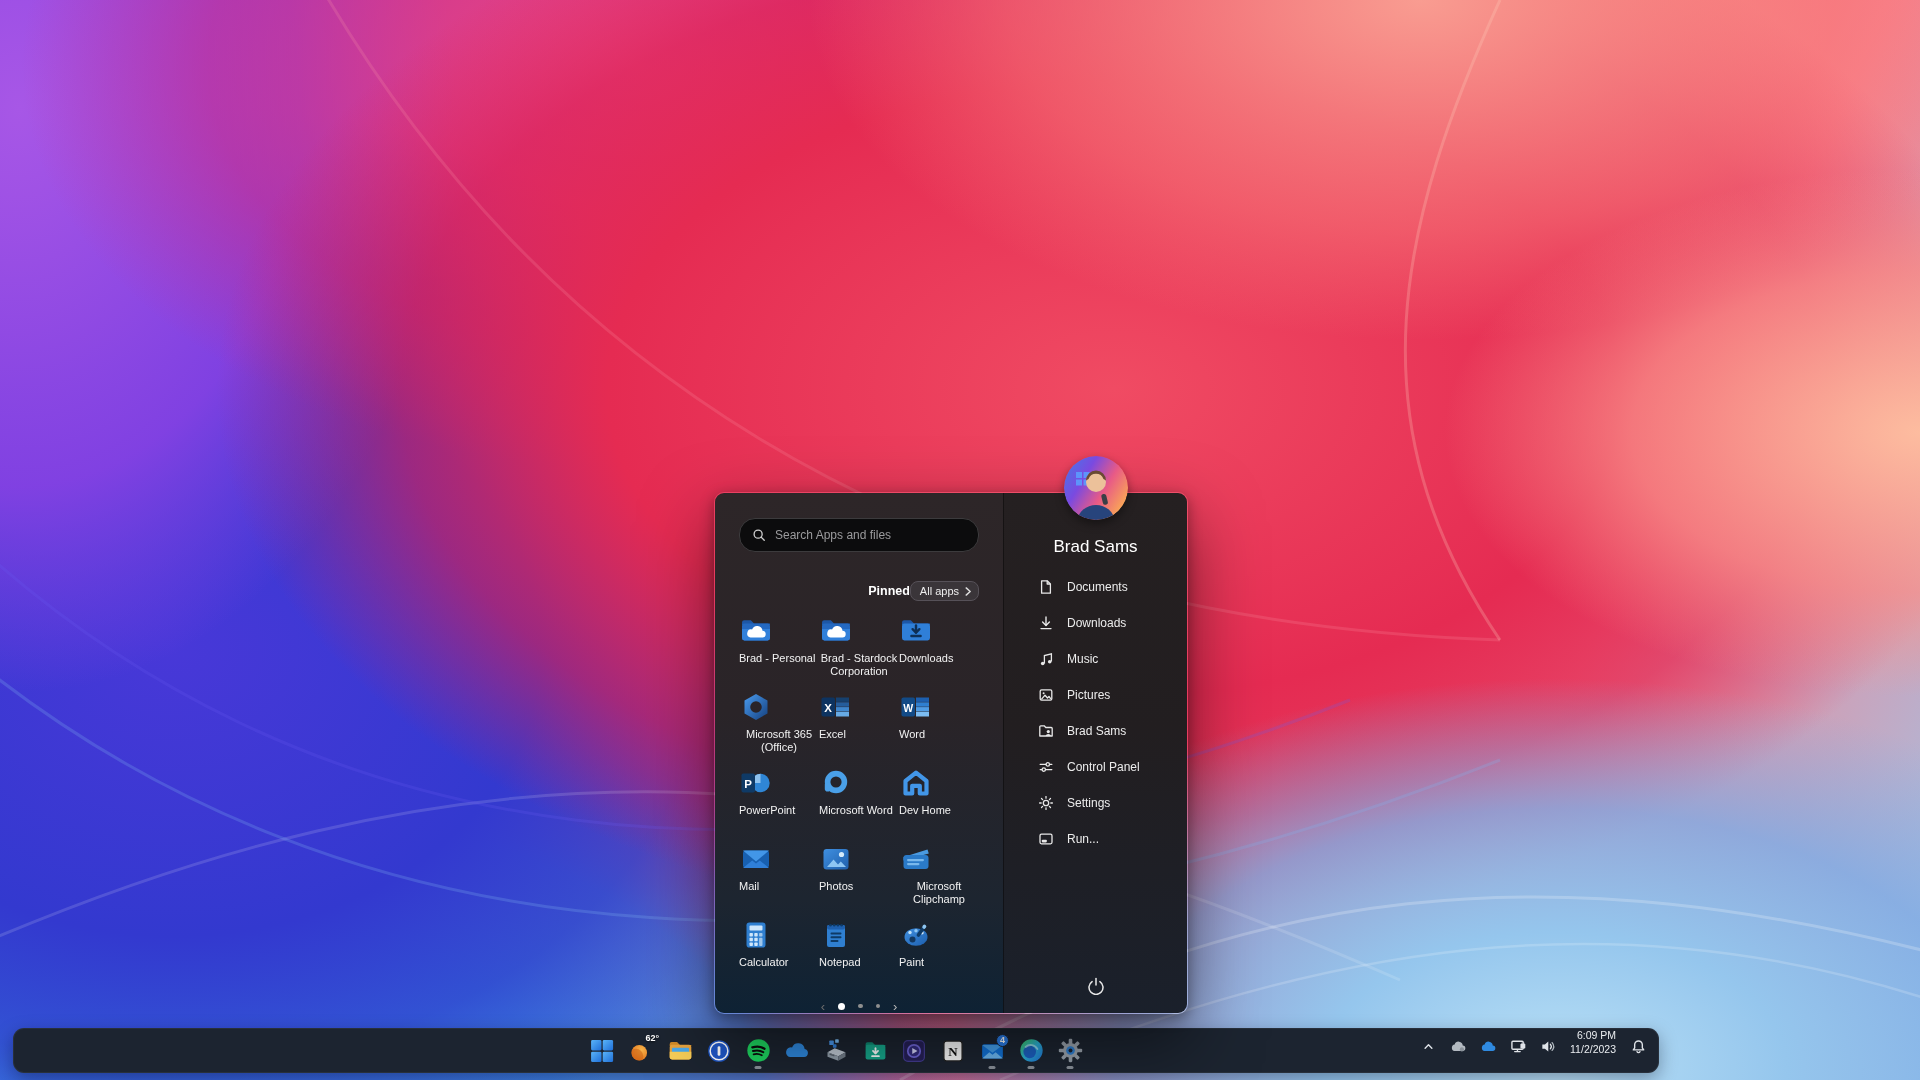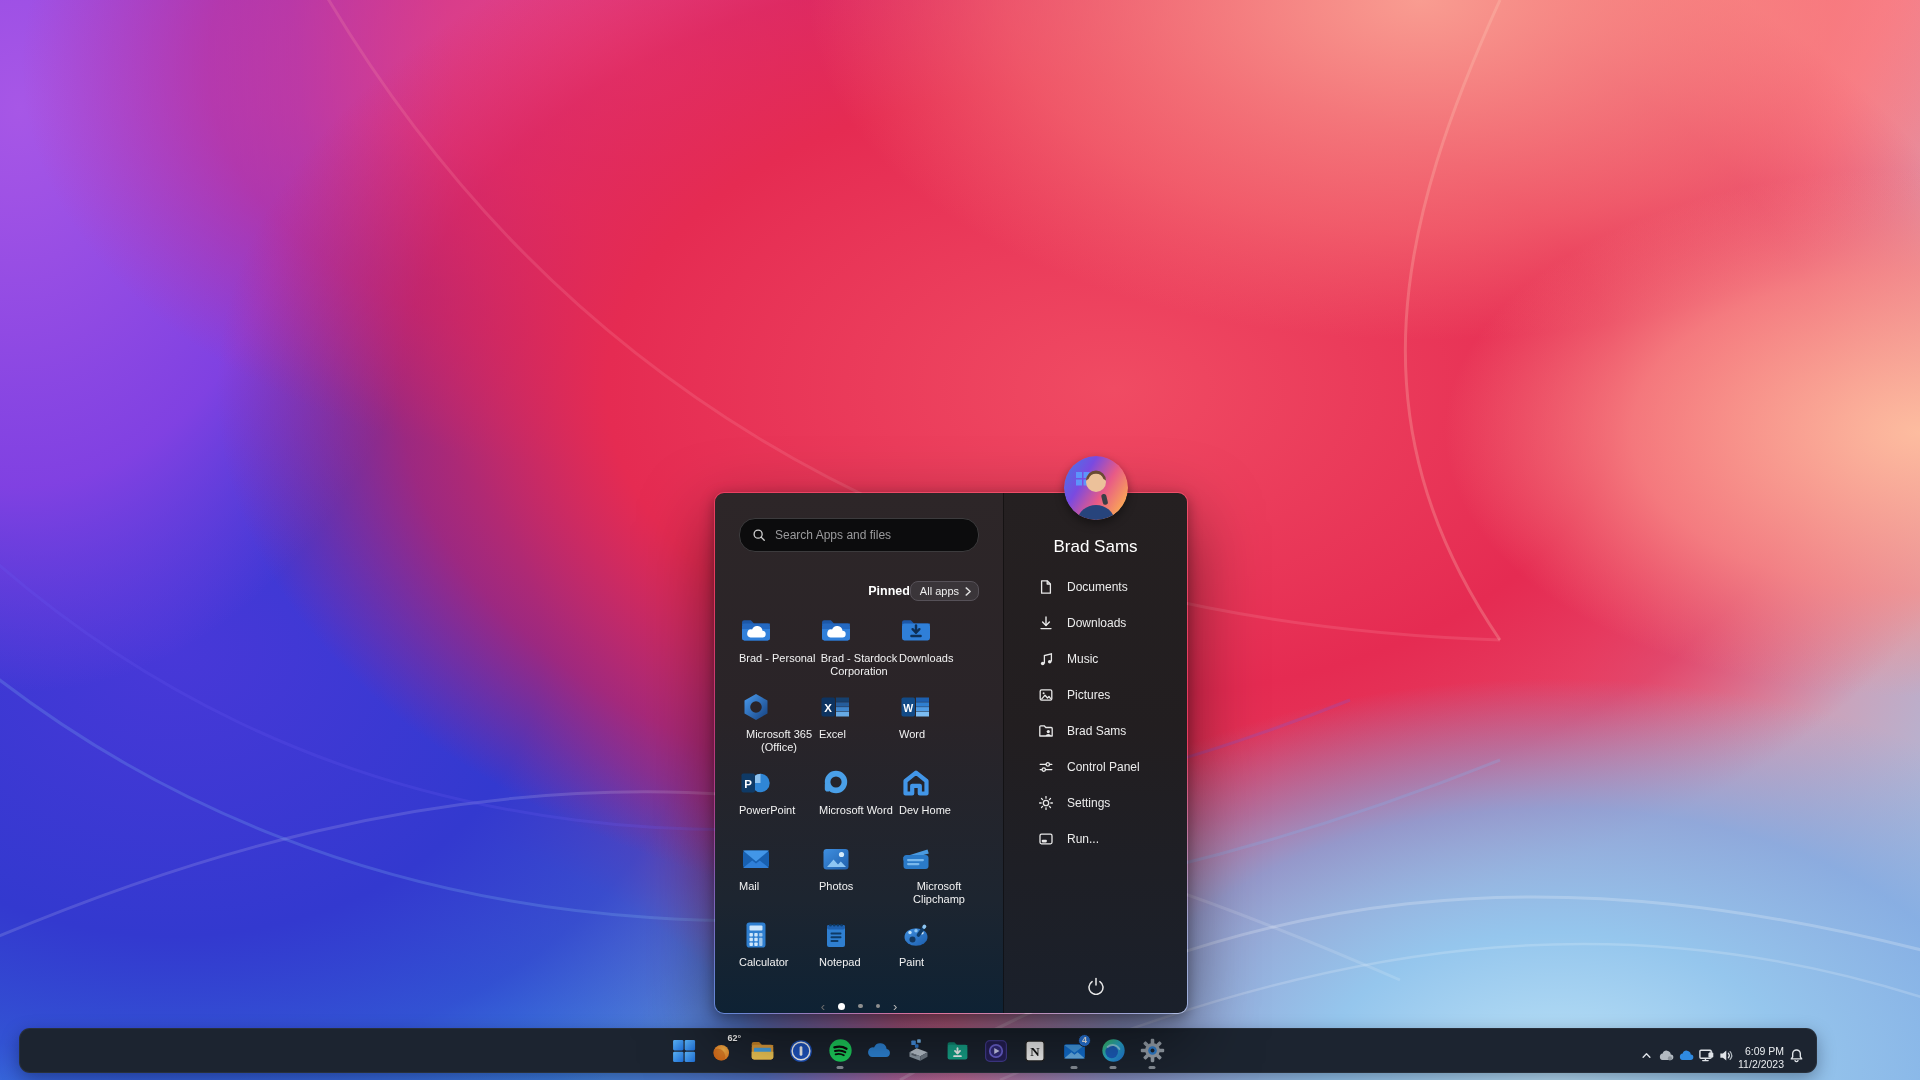--- a/index.html
+++ b/index.html
@@ -58,35 +58,35 @@
   .avatar { position:absolute; top:-37px; left:50%; transform:translateX(-50%); width:64px; height:64px;
     border-radius:50%; overflow:hidden; box-shadow:0 4px 10px rgba(0,0,0,.4); }
   .user-name { margin-top:44px; text-align:center; color:#ffffff; font-size:17px; }
   .quick-links { margin-top:12px; }
   .qlink { height:36px; display:flex; align-items:center; gap:13px; padding-left:34px; color:#ececec; font-size:12px; }
   .qlink svg { flex:0 0 auto; }
   .power-btn { position:absolute; bottom:12px; left:50%; transform:translateX(-50%);
     width:34px; height:30px; display:flex; align-items:center; justify-content:center; background:transparent; border:none; }
 
   
-  .taskbar { position:absolute; left:19px; top:1028px; width:1798px; height:45px; z-index:4;
+  .taskbar { position:absolute; left:13px; top:1028px; width:1646px; height:45px; z-index:4;
     background:#1c2430; border-radius:11px; border:1px solid rgba(255,255,255,.055);
     box-shadow:0 6px 18px rgba(0,10,30,.35);padding-left:33px; }
   .tb-center { position:absolute; left:50%; top:0; height:100%; transform:translateX(-50%);
     display:flex; align-items:center; gap:7px; }
   .tb-btn { position:relative; width:32px; height:40px; display:flex; align-items:center; justify-content:center;
     background:transparent; border:none; }
   .run-dot { position:absolute; bottom:2px; left:50%; transform:translateX(-50%);
     width:7px; height:2.6px; border-radius:2px; background:#8b929b; }
   .badge { position:absolute; top:3px; right:-1px; min-width:13px; height:13px; border-radius:7px;
     background:#2a7de8; color:#fff; font-size:9px; font-weight:bold; display:flex; align-items:center;
     justify-content:center; padding:0 2px; border:1.5px solid #1c2430; }
   .temp-badge { position:absolute; top:2px; right:-2px; color:#ffffff; font-size:9px; font-weight:bold;
     text-shadow:0 1px 2px rgba(0,0,0,.6); }
-  .tb-tray { position:absolute; right:10px; top:0; height:100%; display:flex; align-items:flex-end; }
+  .tb-tray { position:absolute; right:10px; top:0; height:100%; display:flex; align-items:flex-start; gap:10px; }
   .tray-btn { width:20px; height:34px; display:flex; align-items:center; justify-content:center; background:transparent; border:none; }
   .clock { text-align:right; color:#e9ecef; font-size:10.5px; line-height:1.3; padding:0 2px; }
 </style>
 </head>
 <body>
 
 <div class="stage">
 
   <div class="wallpaper">
     <svg class="waves" width="1920" height="1080" viewBox="0 0 1920 1080">

